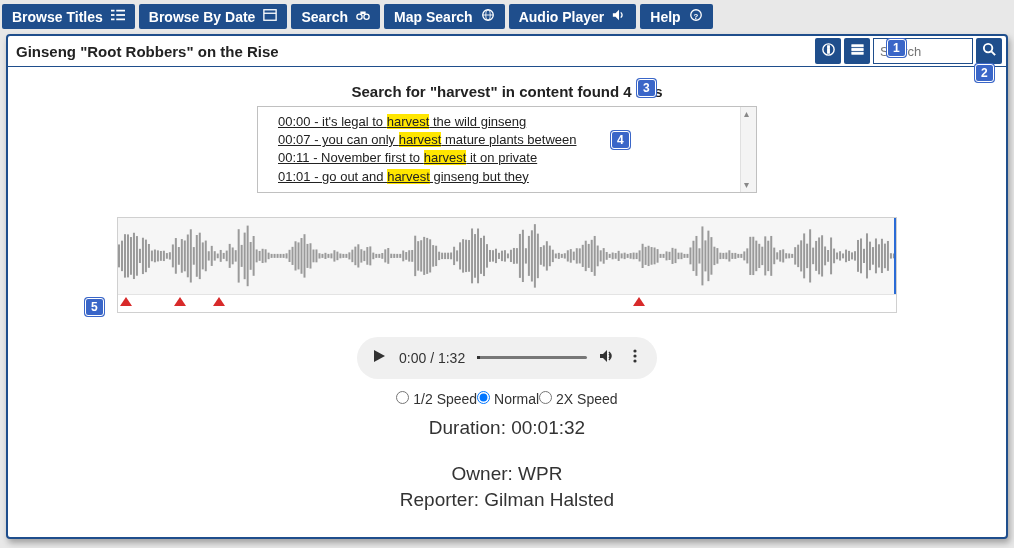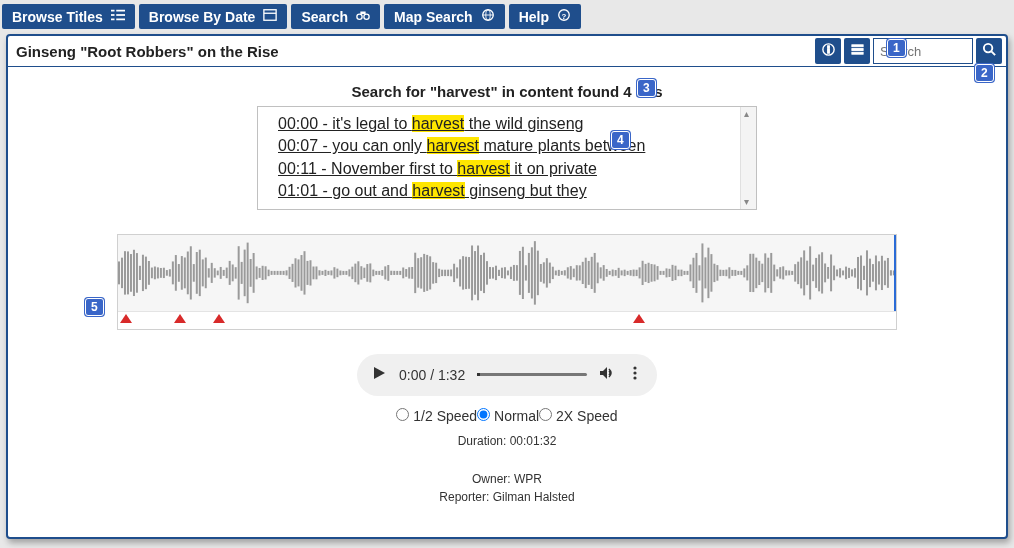--- a/index.html
+++ b/index.html
@@ -81,21 +81,21 @@
   .content { padding: 16px 0 0 0; text-align: center; position: relative; }
   .search-summary { font-weight: bold; font-size: 15px; color: #222; margin-bottom: 6px; }
 
   .hits-box {
     width: 500px;
     margin: 0 auto 24px auto;
     border: 1px solid #c0c0c0;
     text-align: left;
     position: relative;
     padding: 6px 0 6px 20px;
-    font-size: 16px;
+    font-size: 13px;
     line-height: 1.4;
     background: #fff;
   }
   .hits-scroll { position: absolute; right: 0; top: 0; bottom: 0; width: 16px; background: #f4f4f4; border-left: 1px solid #e0e0e0;}
   .hits-scroll::before { content: "▴"; position: absolute; top: 0; left: 3px; font-size: 10px; color: #888; }
   .hits-scroll::after { content: "▾"; position: absolute; bottom: 0; left: 3px; font-size: 10px; color: #888; }
   .hit-line { color: #222; cursor: pointer; }
   .hit-line .u { text-decoration: underline; }
   .hl { background: #ffe600; }
 
@@ -148,21 +148,21 @@
   .audio-ctrl svg { width: 16px; height: 16px; fill: #333; }
 
   .speed-row {
     margin: 6px auto 10px auto;
     font-size: 14px;
     color: #333;
     display: flex;
     justify-content: center;
     align-items: center;
   }
-  .meta { font-size: 12px; color: #333; margin: 4px 0; }
+  .meta { font-size: 19px; color: #333; margin: 4px 0; }
 
   .badge {
     position: absolute;
     background: #3a66c8;
     color: #fff;
     font-size: 12px;
     font-weight: bold;
     padding: 1px 5px;
     border-radius: 3px;
     border: 1px solid #fff;
@@ -210,20 +210,27 @@
           <circle cx="12" cy="10" r="3" fill="none" stroke="#fff" stroke-width="1.5"></circle>
           <rect x="5" y="4" width="6" height="3"></rect>
         </svg></span>
   </button>
   <button class="nav-btn">
     <span>Map Search</span>
     <span><svg viewBox="0 0 16 16">
           <circle cx="8" cy="8" r="6" fill="none" stroke="#fff" stroke-width="1.5"></circle>
           <ellipse cx="8" cy="8" rx="2.5" ry="6" fill="none" stroke="#fff" stroke-width="1"></ellipse>
           <line x1="2" y1="8" x2="14" y2="8" stroke="#fff"></line>
+        </svg></span>
+  </button>
+  <button class="nav-btn active">
+    <span>Audio Player</span>
+    <span><svg viewBox="0 0 16 16">
+          <polygon points="1,6 4,6 8,2 8,14 4,10 1,10"></polygon>
+          <path d="M10 5 Q13 8 10 11" fill="none" stroke="#fff" stroke-width="1.5"></path>
         </svg></span>
   </button>
   <button class="nav-btn">
     <span>Help</span>
     <span><svg viewBox="0 0 16 16">
           <circle cx="8" cy="8" r="6" fill="none" stroke="#fff" stroke-width="1.5"></circle>
           <text x="8" y="12" text-anchor="middle" font-size="9" fill="#fff">?</text>
         </svg></span>
   </button>
 </div>

